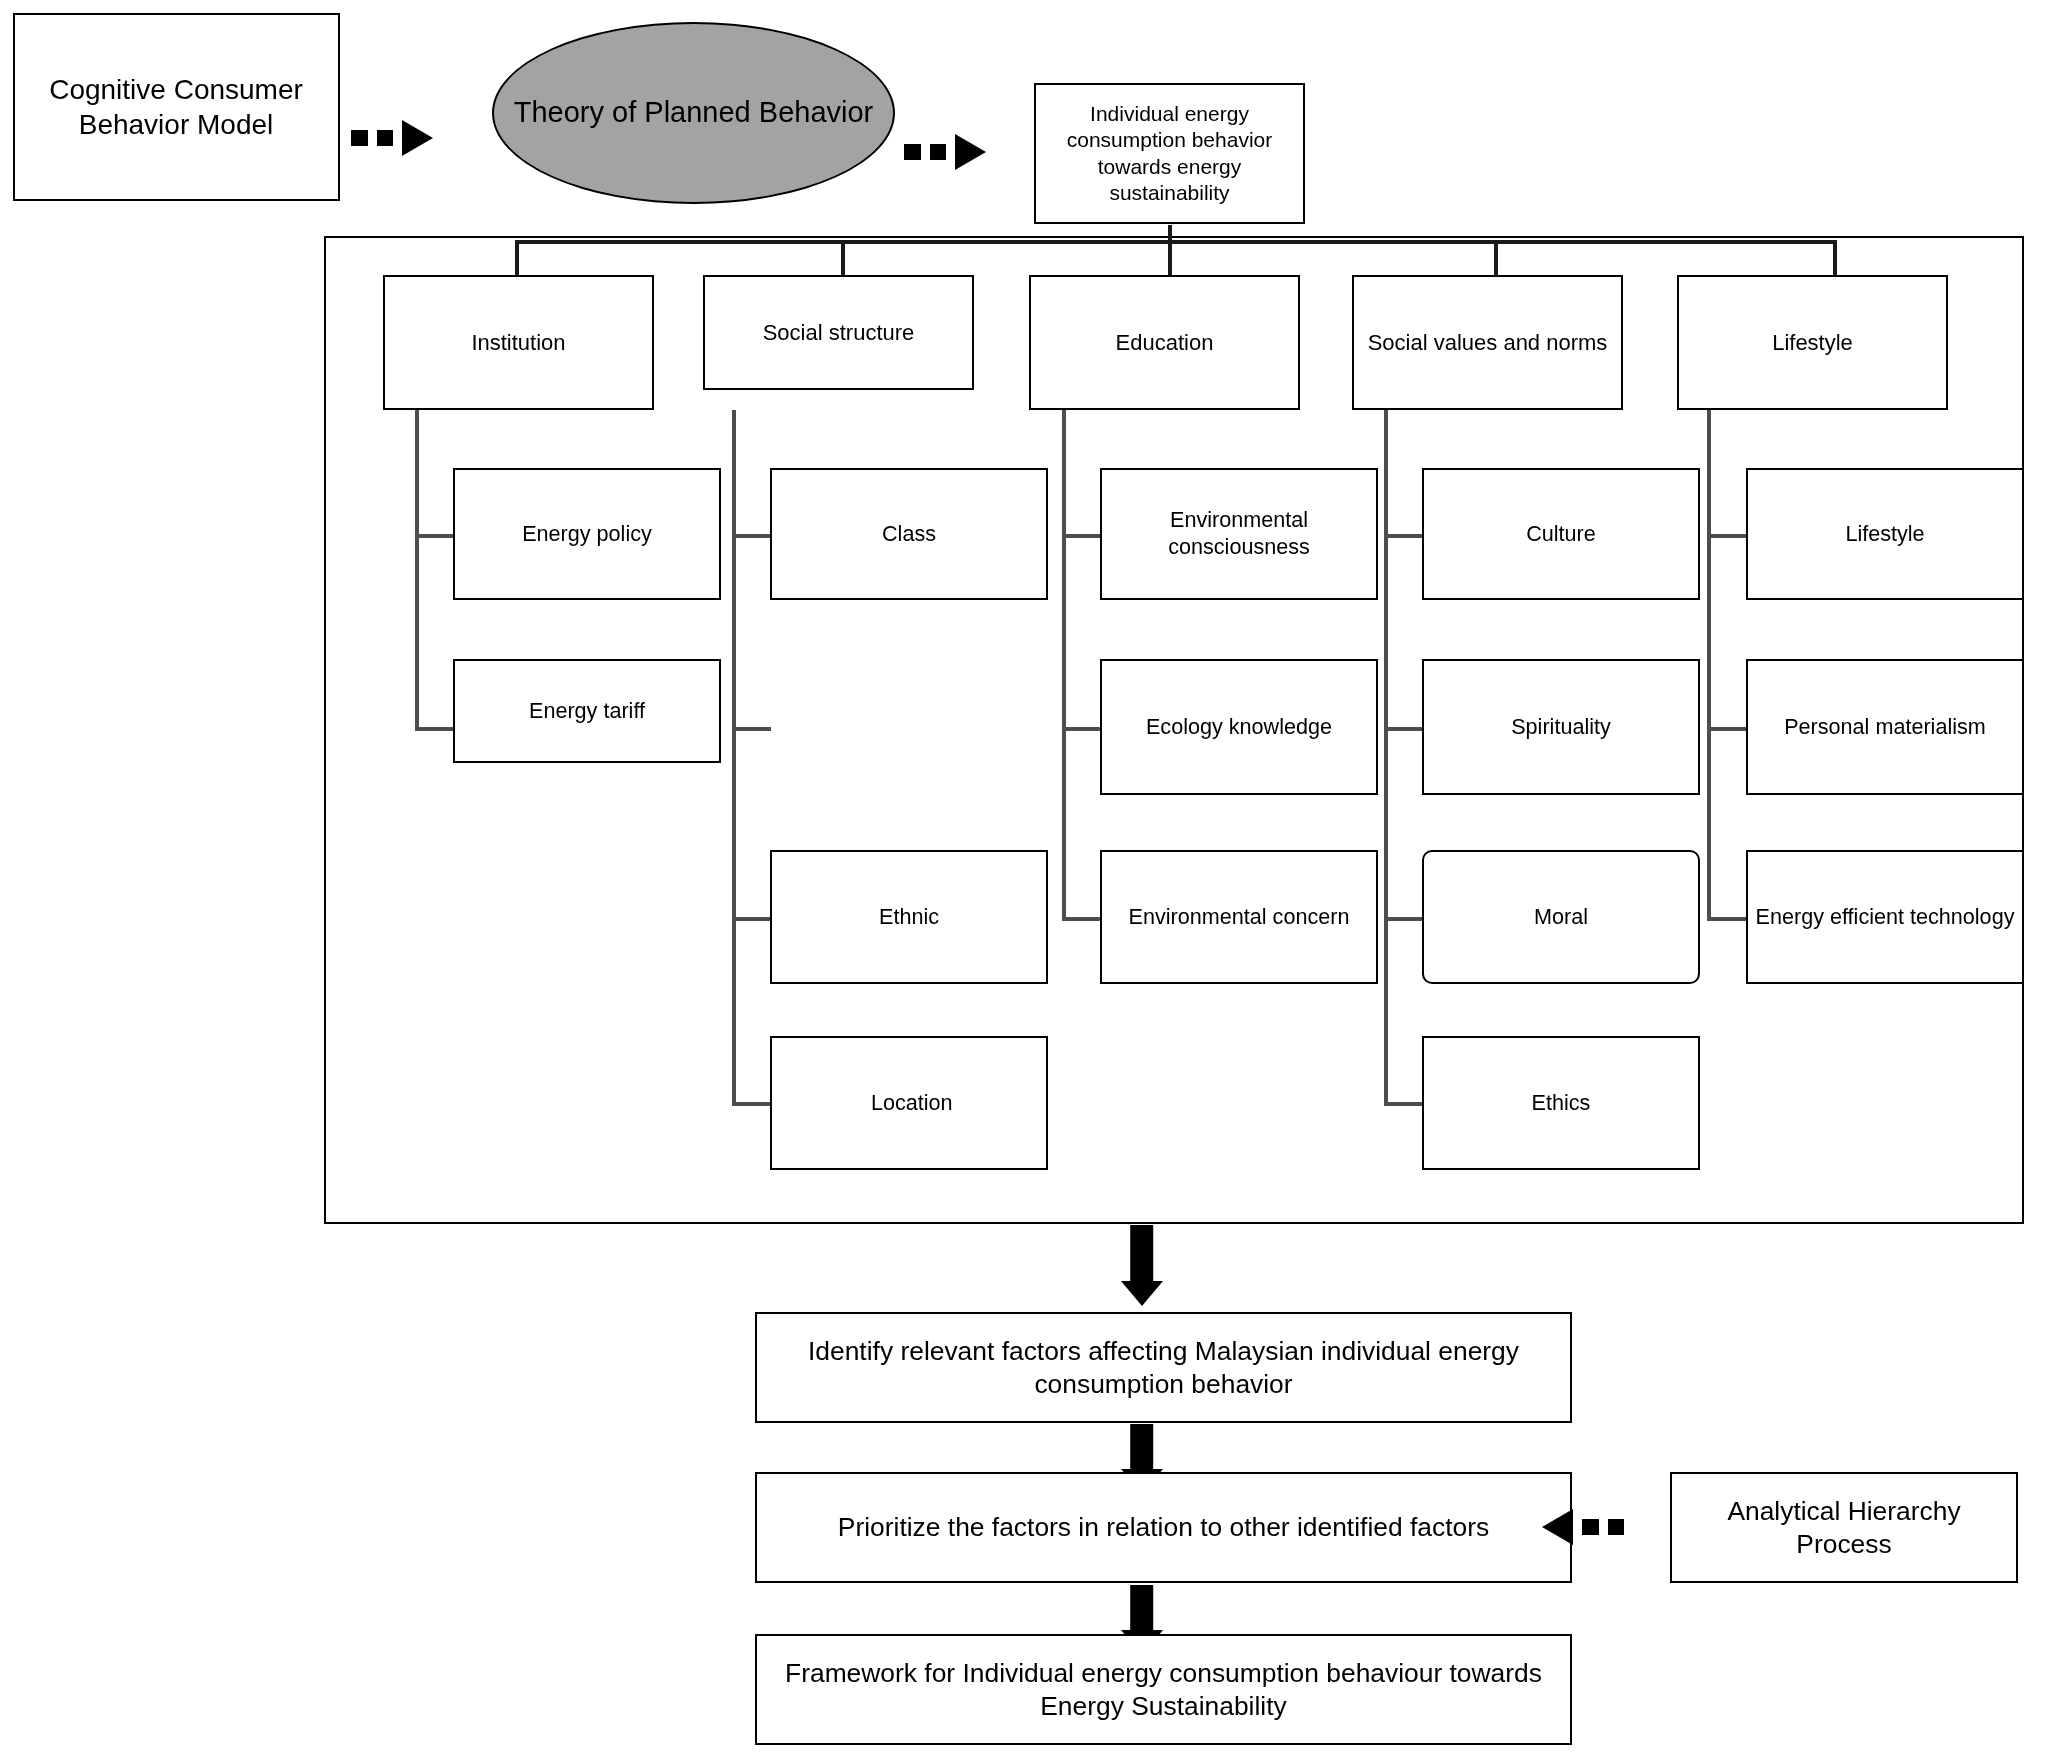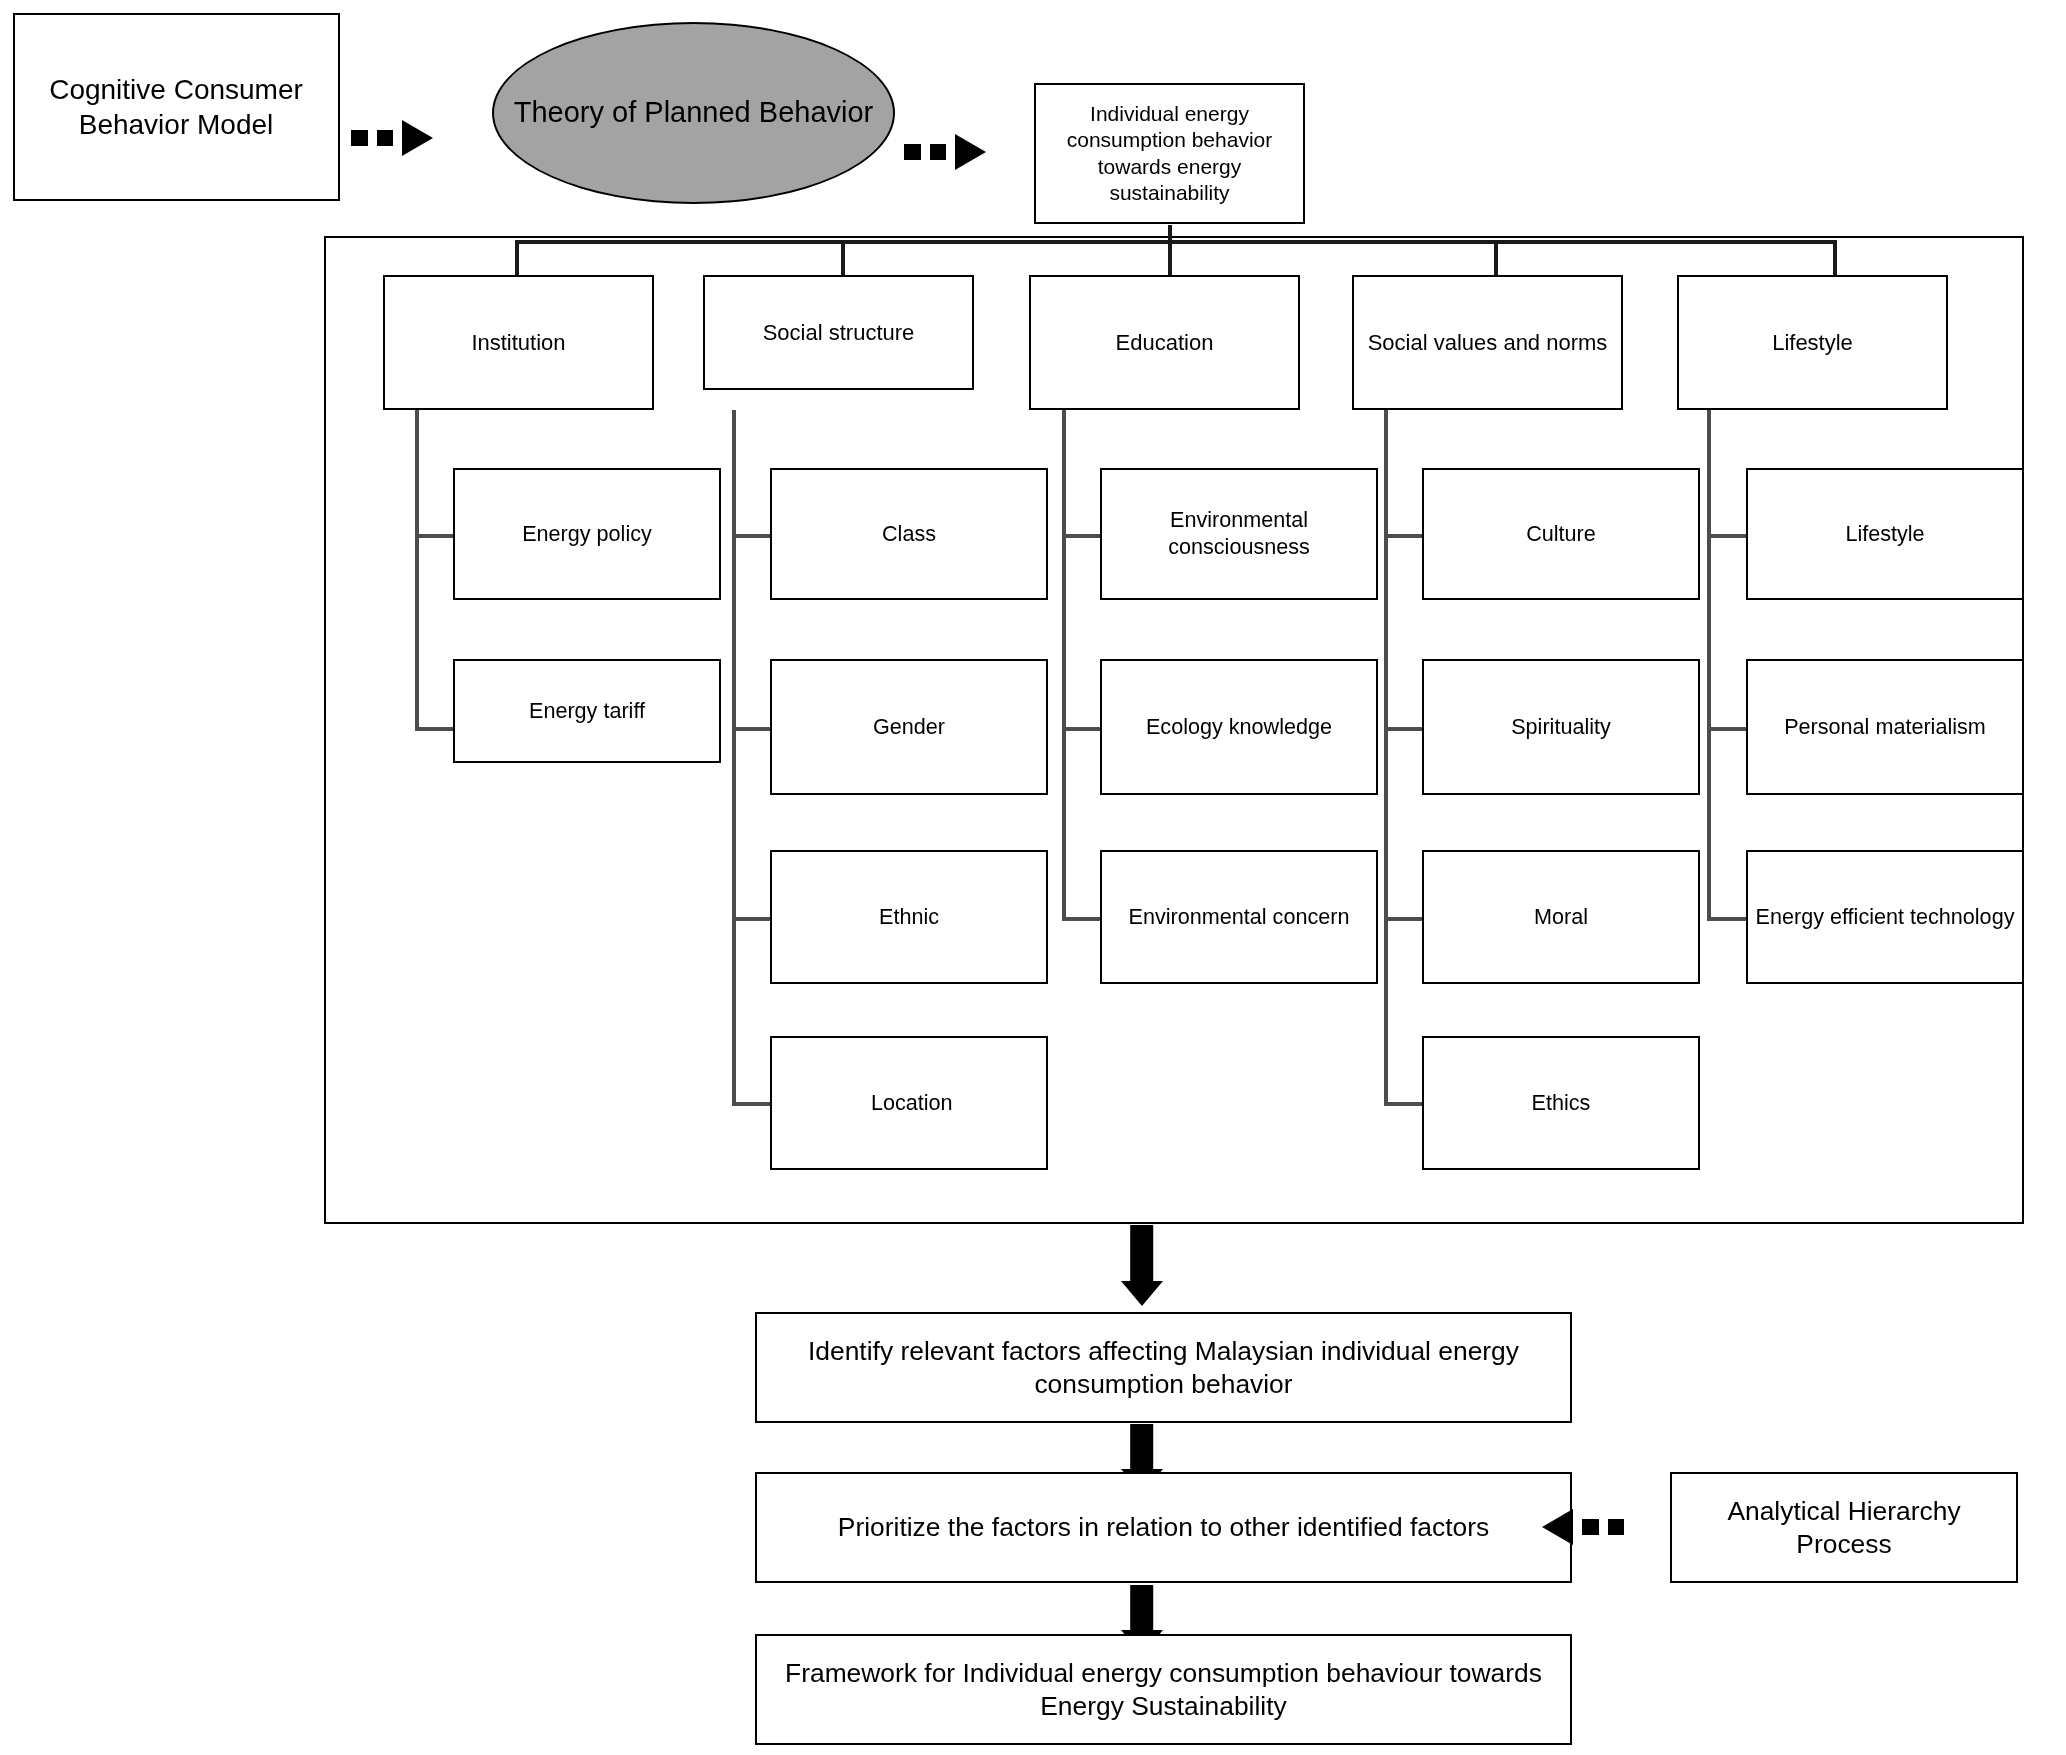--- a/index.html
+++ b/index.html
@@ -157,42 +157,41 @@
   <div class="box t-leaf" style="left:453px; top:468px; width:268px; height:132px;">Energy policy</div>
   <div class="box t-leaf" style="left:453px; top:659px; width:268px; height:104px;">Energy tariff</div>
 
   <div class="line" style="left:732px; top:410px; width:3.5px; height:695px;"></div>
   <div class="line" style="left:732px; top:534px; width:39px; height:3.5px;"></div>
   <div class="line" style="left:732px; top:727px; width:39px; height:3.5px;"></div>
   <div class="line" style="left:732px; top:917px; width:39px; height:3.5px;"></div>
   <div class="line" style="left:732px; top:1102px; width:39px; height:3.5px;"></div>
 
   <div class="box t-leaf" style="left:770px; top:468px; width:278px; height:132px;">Class</div>
-  <div class="box t-leaf" style="left:770px; top:659px; width:278px; height:136px;">Gender</div>
   <div class="box t-leaf" style="left:770px; top:850px; width:278px; height:134px;">Ethnic</div>
   <div class="box t-leaf" style="left:770px; top:1036px; width:278px; height:134px;padding-left:11px;">Location</div>
 
   <div class="line" style="left:1062px; top:410px; width:3.5px; height:508px;"></div>
   <div class="line" style="left:1062px; top:534px; width:39px; height:3.5px;"></div>
   <div class="line" style="left:1062px; top:727px; width:39px; height:3.5px;"></div>
   <div class="line" style="left:1062px; top:917px; width:39px; height:3.5px;"></div>
 
   <div class="box t-leaf" style="left:1100px; top:468px; width:278px; height:132px;">Environmental consciousness</div>
   <div class="box t-leaf" style="left:1100px; top:659px; width:278px; height:136px;">Ecology knowledge</div>
   <div class="box t-leaf" style="left:1100px; top:850px; width:278px; height:134px;">Environmental concern</div>
 
   <div class="line" style="left:1384px; top:410px; width:3.5px; height:695px;"></div>
   <div class="line" style="left:1384px; top:534px; width:39px; height:3.5px;"></div>
   <div class="line" style="left:1384px; top:727px; width:39px; height:3.5px;"></div>
   <div class="line" style="left:1384px; top:917px; width:39px; height:3.5px;"></div>
   <div class="line" style="left:1384px; top:1102px; width:39px; height:3.5px;"></div>
 
   <div class="box t-leaf" style="left:1422px; top:468px; width:278px; height:132px;">Culture</div>
   <div class="box t-leaf" style="left:1422px; top:659px; width:278px; height:136px;">Spirituality</div>
-  <div class="box t-leaf" style="left:1422px; top:850px; width:278px; height:134px;">Moral</div>
+  <div class="box t-leaf" style="left:1422px; top:850px; width:278px; height:134px;border-radius:10px;">Moral</div>
   <div class="box t-leaf" style="left:1422px; top:1036px; width:278px; height:134px;">Ethics</div>
 
   <div class="line" style="left:1707px; top:410px; width:3.5px; height:508px;"></div>
   <div class="line" style="left:1707px; top:534px; width:39px; height:3.5px;"></div>
   <div class="line" style="left:1707px; top:727px; width:39px; height:3.5px;"></div>
   <div class="line" style="left:1707px; top:917px; width:39px; height:3.5px;"></div>
 
   <div class="box t-leaf" style="left:1746px; top:468px; width:278px; height:132px;">Lifestyle</div>
   <div class="box t-leaf" style="left:1746px; top:659px; width:278px; height:136px;">Personal materialism</div>
   <div class="box t-leaf" style="left:1746px; top:850px; width:278px; height:134px;">Energy efficient technology</div>

